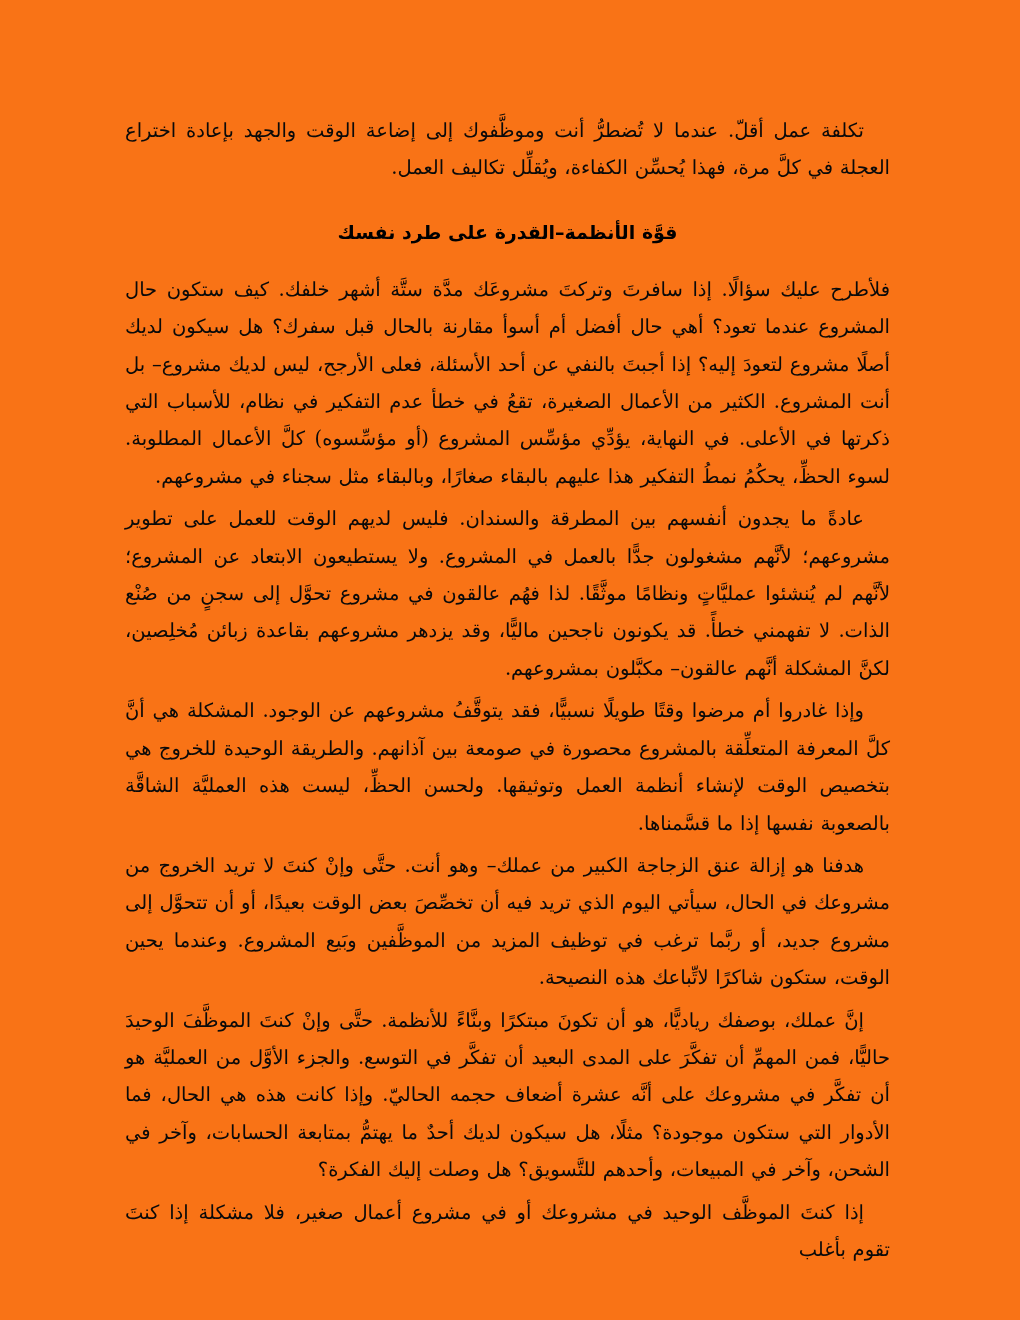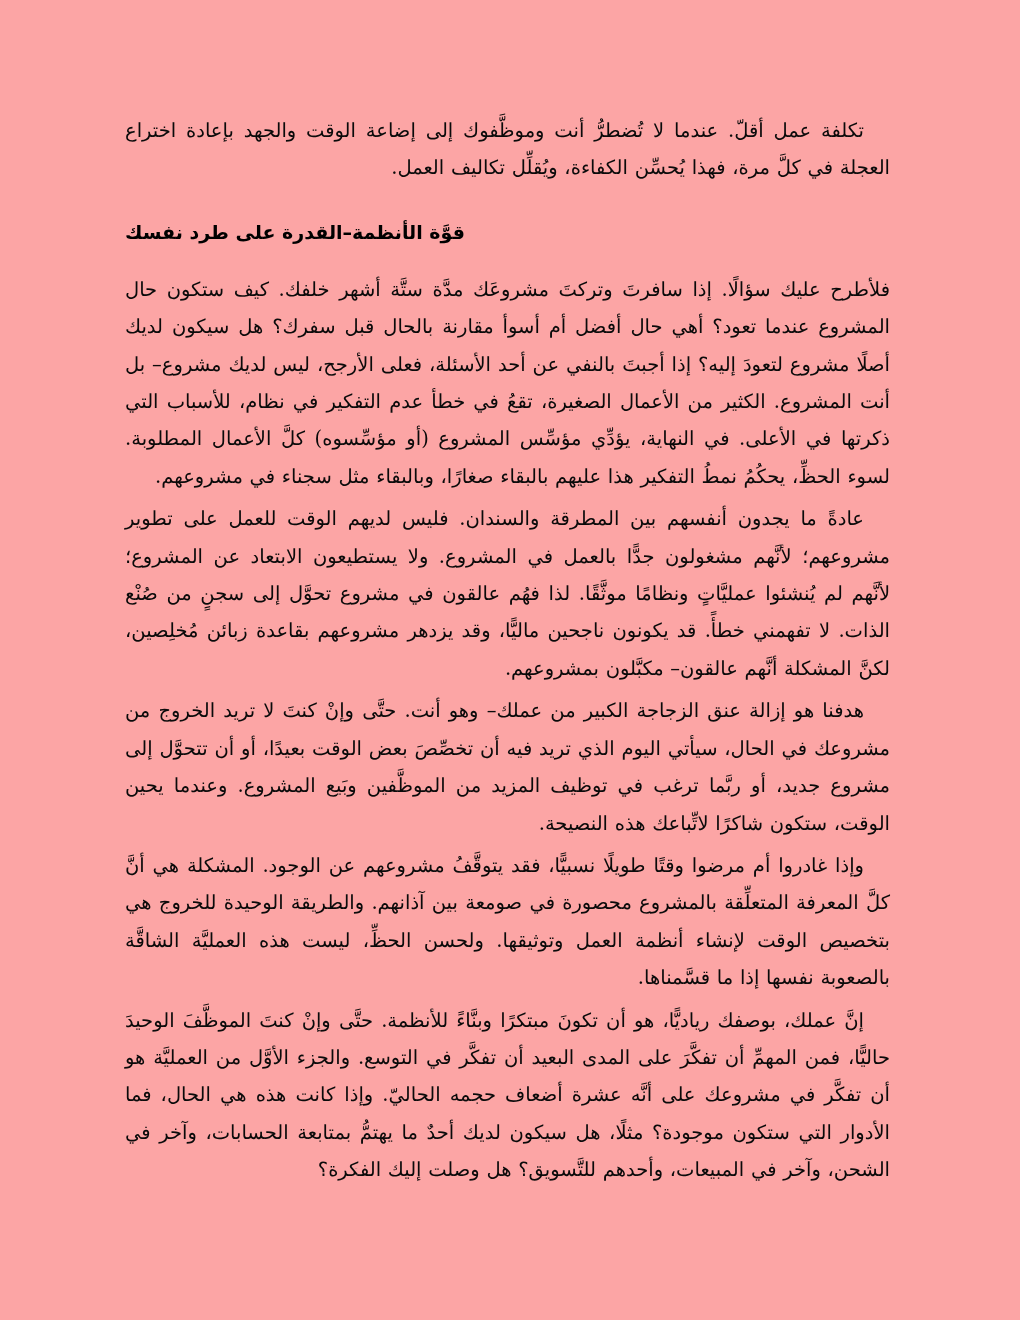--- a/index.html
+++ b/index.html
@@ -6,21 +6,21 @@
   html, body {
     margin: 0;
     padding: 0;
     background: #ffffff;
   }
 
   .page {
     position: relative;
     width: 1020px;
     height: 1320px;
-    background: #fca5a5;
+    background: #f97316;
     overflow: hidden;
     box-sizing: border-box;
     font-family: "DejaVu Serif", "Liberation Serif", serif;
     color: #000000;
   }
 
   .content {
     position: absolute;
     top: 112px;
     right: 130px;
@@ -60,21 +60,21 @@
     margin-bottom: 18px;
   }
 
   .heading {
     font-family: "DejaVu Sans", "Liberation Sans", sans-serif;
     font-size: 19px;
     font-weight: bold;
     line-height: 30px;
     margin: 0;
     padding: 0;
-    text-align: left;
+    text-align: center;
     color: #000000;
     letter-spacing: -0.2px;
   }
 
   
   .after-heading {
     margin-top: 0;
   }
 
   
@@ -103,24 +103,25 @@
     <p class="para">تكلفة عمل أقلّ. عندما لا تُضطرُّ أنت وموظَّفوك إلى إضاعة الوقت والجهد بإعادة اختراع العجلة في كلَّ مرة، فهذا يُحسِّن الكفاءة، ويُقلِّل تكاليف العمل.</p>
 
     <div class="heading-block">
       <h2 class="heading">قوَّة الأنظمة–القدرة على طرد نفسك</h2>
     </div>
 
     <p class="para no-indent after-heading">فلأطرح عليك سؤالًا. إذا سافرتَ وتركتَ مشروعَك مدَّة ستَّة أشهر خلفك. كيف ستكون حال المشروع عندما تعود؟ أهي حال أفضل أم أسوأ مقارنة بالحال قبل سفرك؟ هل سيكون لديك أصلًا مشروع لتعودَ إليه؟ إذا أجبتَ بالنفي عن أحد الأسئلة، فعلى الأرجح، ليس لديك مشروع– بل أنت المشروع. الكثير من الأعمال الصغيرة، تقعُ في خطأ عدم التفكير في نظام، للأسباب التي ذكرتها في الأعلى. في النهاية، يؤدِّي مؤسِّس المشروع (أو مؤسِّسوه) كلَّ الأعمال المطلوبة. لسوء الحظِّ، يحكُمُ نمطُ التفكير هذا عليهم بالبقاء صغارًا، وبالبقاء مثل سجناء في مشروعهم.</p>
 
     <p class="para">عادةً ما يجدون أنفسهم بين المطرقة والسندان. فليس لديهم الوقت للعمل على تطوير مشروعهم؛ لأنَّهم مشغولون جدًّا بالعمل في المشروع. ولا يستطيعون الابتعاد عن المشروع؛ لأنَّهم لم يُنشئوا عمليَّاتٍ ونظامًا موثَّقًا. لذا فهُم عالقون في مشروع تحوَّل إلى سجنٍ من صُنْع الذات. لا تفهمني خطأً. قد يكونون ناجحين ماليًّا، وقد يزدهر مشروعهم بقاعدة زبائن مُخلِصين، لكنَّ المشكلة أنَّهم عالقون– مكبَّلون بمشروعهم.</p>
 
+    <p class="para">وإذا غادروا أم مرضوا وقتًا طويلًا نسبيًّا، فقد يتوقَّفُ مشروعهم عن الوجود. المشكلة هي أنَّ كلَّ المعرفة المتعلِّقة بالمشروع محصورة في صومعة بين آذانهم. والطريقة الوحيدة للخروج هي بتخصيص الوقت لإنشاء أنظمة العمل وتوثيقها. ولحسن الحظِّ، ليست هذه العمليَّة الشاقَّة بالصعوبة نفسها إذا ما قسَّمناها.</p>
+
     <p class="para">هدفنا هو إزالة عنق الزجاجة الكبير من عملك– وهو أنت. حتَّى وإنْ كنتَ لا تريد الخروج من مشروعك في الحال، سيأتي اليوم الذي تريد فيه أن تخصِّصَ بعض الوقت بعيدًا، أو أن تتحوَّل إلى مشروع جديد، أو ربَّما ترغب في توظيف المزيد من الموظَّفين وبَيع المشروع. وعندما يحين الوقت، ستكون شاكرًا لاتِّباعك هذه النصيحة.</p>
-
-    <p class="para">وإذا غادروا أم مرضوا وقتًا طويلًا نسبيًّا، فقد يتوقَّفُ مشروعهم عن الوجود. المشكلة هي أنَّ كلَّ المعرفة المتعلِّقة بالمشروع محصورة في صومعة بين آذانهم. والطريقة الوحيدة للخروج هي بتخصيص الوقت لإنشاء أنظمة العمل وتوثيقها. ولحسن الحظِّ، ليست هذه العمليَّة الشاقَّة بالصعوبة نفسها إذا ما قسَّمناها.</p>
 
     <p class="para">إنَّ عملك، بوصفك رياديًّا، هو أن تكونَ مبتكرًا وبنَّاءً للأنظمة. حتَّى وإنْ كنتَ الموظَّفَ الوحيدَ حاليًّا، فمن المهمِّ أن تفكَّرَ على المدى البعيد أن تفكَّر في التوسع. والجزء الأوَّل من العمليَّة هو أن تفكَّر في مشروعك على أنَّه عشرة أضعاف حجمه الحاليّ. وإذا كانت هذه هي الحال، فما الأدوار التي ستكون موجودة؟ مثلًا، هل سيكون لديك أحدٌ ما يهتمُّ بمتابعة الحسابات، وآخر في الشحن، وآخر في المبيعات، وأحدهم للتَّسويق؟ هل وصلت إليك الفكرة؟</p>
 
+    <p class="para">إذا كنتَ الموظَّف الوحيد في مشروعك أو في مشروع أعمال صغير، فلا مشكلة إذا كنتَ تقوم بأغلب</p>
 
   </div>
 
   <div class="artifact">ـِّ</div>
 
 </div>
 
 </body></html>

